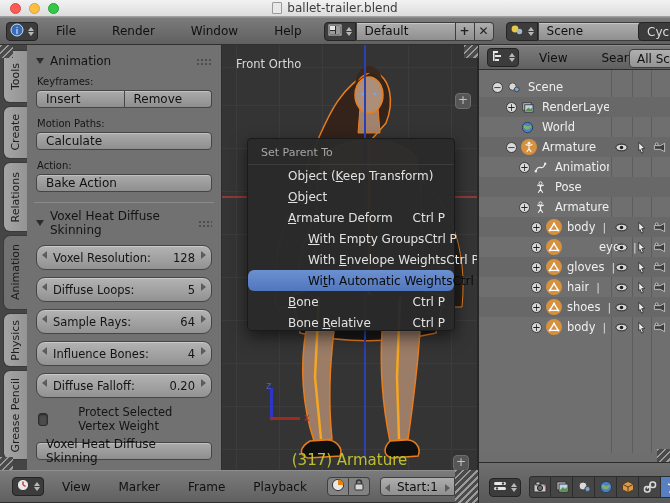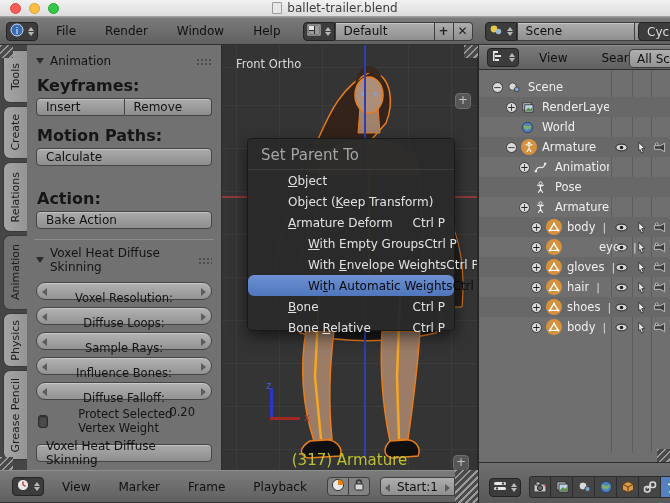--- a/index.html
+++ b/index.html
@@ -56,32 +56,32 @@
   .vtab.active { background:#717171; }
 
   
   .shelf { position:absolute; left:27px; top:0; width:195px; height:425px; background:#717171;
            border-right:1px solid #2c2c2c; padding:6px 9px 0 9px; overflow:hidden; }
   .panel-head { display:flex; align-items:center; color:#141414; font-size:12px; margin:3px 0 8px 0; }
   .tri { width:0; height:0; border-left:4px solid transparent; border-right:4px solid transparent;
          border-top:6px solid #2c2c2c; margin-right:6px; }
   .grip { margin-left:auto; width:16px; height:7px;
           background-image:radial-gradient(#4e4e4e 1px, transparent 1.2px); background-size:4px 4px; }
-  .flabel { font-size:16px; color:#161616; margin:6px 0 3px 1px;font-weight:bold; }
+  .flabel { font-size:10px; color:#161616; margin:6px 0 3px 1px; }
   .btn { height:18px; border-radius:4px; background:linear-gradient(#ababab,#8e8e8e); border:1px solid #454545;
          color:#111; font-size:12px; display:flex; align-items:center; padding:0 9px;
          box-shadow:inset 0 1px 0 rgba(255,255,255,.28); }
   .btn-pair { display:flex; }
   .btn-pair .btn { flex:1; }
   .btn-pair .btn:first-child { border-radius:4px 0 0 4px; }
   .btn-pair .btn:last-child { border-radius:0 4px 4px 0; border-left:none; }
   .hsep { height:1px; background:#565656; border-bottom:1px solid #8b8b8b; margin:10px -2px 6px -2px; }
-  .slider { height:18px; border-radius:9px; background:linear-gradient(#b3b3b3,#929292); border:1px solid #454545;
+  .slider { height:25px; border-radius:9px; background:linear-gradient(#b3b3b3,#929292); border:1px solid #454545;
             display:flex; align-items:center; padding:8px 16px; margin-bottom:7px; position:relative;
-            box-shadow:inset 0 1px 0 rgba(255,255,255,.3);flex-direction:column; }
+            box-shadow:inset 0 1px 0 rgba(255,255,255,.3); }
   .slider .lab { font-size:11.5px; color:#141414; }
   .slider .val { margin-left:auto; font-size:11.5px; color:#141414;text-align:right; }
   .slider .ar { position:absolute; top:5px; width:0; height:0; border-top:4px solid transparent; border-bottom:4px solid transparent; }
   .slider .ar.l { left:5px; border-right:5px solid #5c5c5c; }
   .slider .ar.r { right:5px; border-left:5px solid #5c5c5c; }
   .chk-row { display:flex; align-items:center; margin:6px 0 9px 2px; }
   .chk { width:13px; height:13px; background:#4c4c4c; border:1px solid #2d2d2d; border-radius:3px;
          box-shadow:inset 0 1px 2px rgba(0,0,0,.5); margin-right:8px; }
   .chk-lab { font-size:11.5px; color:#141414;margin-left:22px; }
 
@@ -100,21 +100,21 @@
   .gizmo .z { position:absolute; left:26px; top:-40px; color:#4d5bda; font-size:10px; }
   .gizmo .x { position:absolute; left:64px; top:-8px; color:#b03530; font-size:10px; }
   .gizmo .vline { position:absolute; left:30px; top:-32px; width:3px; height:30px; background:#2d35c8; }
   .gizmo .hline { position:absolute; left:30px; top:-3px; width:30px; height:3px; background:#a02a22; }
   .dancer { position:absolute; left:0; top:0; z-index:2; }
 
   
   .ctx-menu { position:absolute; left:25px; top:93px; width:208px; height:193px; z-index:10;
               background:rgba(42,42,42,.97); border:1px solid #1a1a1a; border-radius:4px;
               box-shadow:0 6px 16px rgba(0,0,0,.55); }
-  .ctx-title { color:#a5a5a5; font-size:15px; padding:7px 0 5px 13px; }
+  .ctx-title { color:#a5a5a5; font-size:11px; padding:7px 0 5px 13px; }
   .ctx-sep { height:1px; background:#1d1d1d; border-bottom:1px solid #3c3c3c; }
   .ctx-item { height:21px; display:flex; align-items:center; color:#e2e2e2; font-size:12px; padding-right:9px; }
   .ctx-item .lbl { padding-left:40px; white-space:nowrap; }
   .ctx-item.ind .lbl { padding-left:60px; }
   .ctx-item .sc { margin-left:auto; white-space:nowrap; }
   .ctx-item.hl { background:linear-gradient(#6c90d1,#5076bd); color:#0b0b0b;border-radius:6px; }
   .ctx-item u { text-decoration:underline; }
 
   
   .outliner { position:absolute; left:478px; top:0; width:192px; height:420px; background:#6e6e6e;
@@ -173,21 +173,21 @@
     <div class="editor-pill" style="margin-left:6px">
       <span id="info-ico"><svg xmlns="http://www.w3.org/2000/svg" width="14" height="14" viewBox="0 0 14 14">
             <circle cx="7" cy="7" r="6" fill="#3a6bb5" stroke="#cfe0f5"></circle>
             <text x="7" y="10.5" font-size="9" fill="#fff" text-anchor="middle" font-family="DejaVu Sans">i</text>
           </svg></span>
       <span class="updown">
           <i class="up"></i>
           <i class="dn"></i>
         </span>
     </div>
-    <div id="top-menus" style="display:flex; margin-left:12px; gap:17px;">
+    <div id="top-menus" style="display:flex; margin-left:12px; gap:24px;">
         <span class="menu-txt">File</span>
         <span class="menu-txt">Render</span>
         <span class="menu-txt">Window</span>
         <span class="menu-txt">Help</span>
       </div>
     <div style="display:flex; margin-left:16px;">
       <div class="editor-pill" style="border-radius:4px 0 0 4px;">
         <span id="layout-ico"><svg xmlns="http://www.w3.org/2000/svg" width="14" height="14" viewBox="0 0 14 14">
               <rect x="1" y="2" width="12" height="10" fill="#2a2a2a" stroke="#cfcfcf"></rect>
               <rect x="2" y="3" width="5" height="4" fill="#e6e6e6"></rect>
@@ -256,21 +256,21 @@
         <span>Animation</span>
         <span class="grip"></span>
       </div>
       <div class="flabel">Keyframes:</div>
       <div class="btn-pair">
         <div class="btn">Insert</div>
         <div class="btn">Remove</div>
       </div>
       <div class="flabel" style="margin-top:10px">Motion Paths:</div>
       <div class="btn">Calculate</div>
-      <div class="flabel" style="margin-top:23px">Action:</div>
+      <div class="flabel" style="margin-top:10px">Action:</div>
       <div class="btn">Bake Action</div>
       <div class="hsep"></div>
       <div class="panel-head">
         <span class="tri"></span>
         <span>Voxel Heat Diffuse Skinning</span>
         <span class="grip"></span>
       </div>
       <div id="voxel-sliders">
           <div class="slider">
             <span class="ar l"></span>
@@ -342,25 +342,25 @@
         <span class="z">z</span>
         <span class="x">x</span>
       </div>
       <div class="vp-status">(317) Armature</div>
 
       <div class="ctx-menu">
         <div class="ctx-title">Set Parent To</div>
         <div class="ctx-sep"></div>
         <div id="menu-items">
             <div class="ctx-item">
+              <span class="lbl">Object (<u>K</u>eep Transform)</span>
+              <span class="sc"></span>
+            </div>
+            <div class="ctx-item">
               <span class="lbl"><u>O</u>bject</span>
-              <span class="sc"></span>
-            </div>
-            <div class="ctx-item">
-              <span class="lbl">Object (<u>K</u>eep Transform)</span>
               <span class="sc"></span>
             </div>
             <div class="ctx-item">
               <span class="lbl"><u>A</u>rmature Deform</span>
               <span class="sc">Ctrl P</span>
             </div>
             <div class="ctx-item ind">
               <span class="lbl"><u>W</u>ith Empty Groups</span>
               <span class="sc">Ctrl P</span>
             </div>

